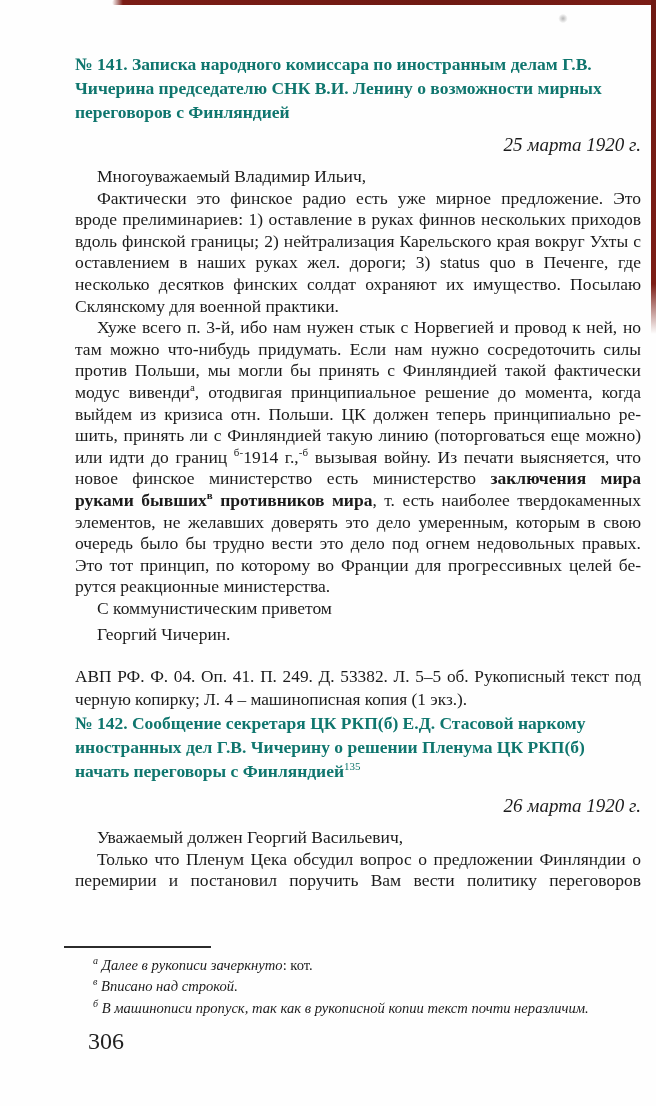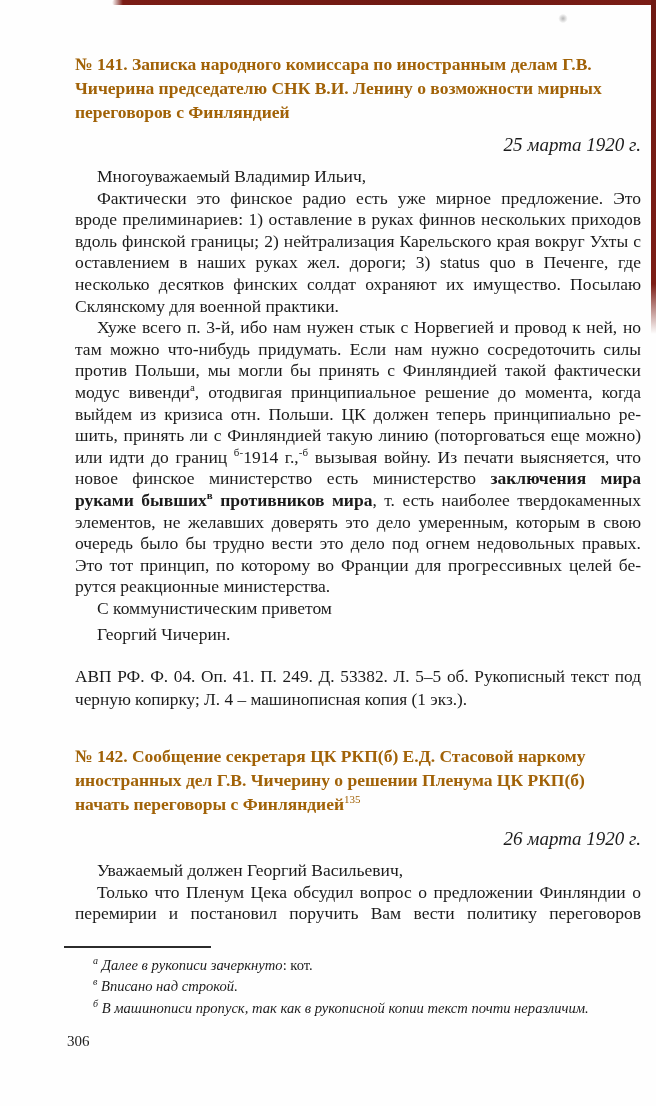--- a/index.html
+++ b/index.html
@@ -27,21 +27,21 @@
   }
   .speck {
     position: absolute; left: 558px; top: 14px; width: 10px; height: 9px;
     background: radial-gradient(circle, rgba(95,95,95,0.45) 0%, rgba(120,120,120,0) 70%);
   }
   .content {
     position: absolute; left: 75px; top: 52px; width: 566px;
   }
   .head {
     font-size: 17.5px; font-weight: bold; line-height: 24px;
-    max-width: 548px; color: #a16207;
+    max-width: 548px; color: #0f766e;
   }
   .date {
     text-align: right; font-style: italic;
     font-size: 19px; line-height: 22px; margin-top: 10px;
   }
   .bodytext { margin-top: 10px; }
   .bodytext p, p.bp {
     margin: 0; font-size: 17.5px; line-height: 21.6px;
     text-align: justify; text-indent: 22px;
     hyphens: manual; -webkit-hyphens: manual;
@@ -49,38 +49,38 @@
   p.noj { text-align: left; }
   p.cont { text-align-last: justify; }
   .sig { text-align: right; text-indent: 0; margin-top: 5px !important; }
   sup {
     font-size: 11px; line-height: 0; vertical-align: super;
   }
   .arch {
     font-size: 17.3px; line-height: 22.5px;
     margin-top: 20px; text-align: justify;
   }
-  .h142 { margin-top: 33px; }
+  .h142 { }
   .supnum { font-weight: normal; }
   .date2 { margin-top: 12px; }
   .body142 { margin-top: 10px; }
   .footer {
     position: absolute; left: 64px; top: 946px; width: 566px;
   }
   .rule { width: 147px; height: 2px; background: #2b2b2b; }
   .fns { margin-top: 7px; padding-left: 33px; }
   .fn {
     font-size: 14.6px; font-style: italic; line-height: 21.3px;
     text-indent: -4px;
   }
   .fn sup { font-size: 10px; }
   .rm { font-style: normal; }
   .pagenum {
-    position: absolute; left: 67px; top: 1029px;
-    font-size: 15px; line-height: 24px; color: #222;
+    position: absolute; left: 88px; top: 1029px;
+    font-size: 24px; line-height: 24px; color: #222;
   }
 </style>
 </head>
 <body>
 
 <div class="page">
   <div class="mark-top"></div>
   <div class="mark-right"></div>
   <div class="speck"></div>
 

